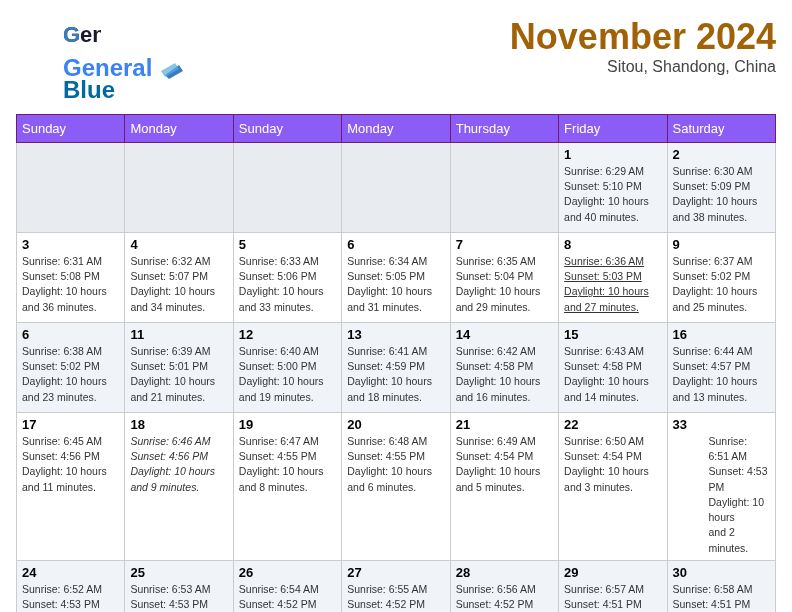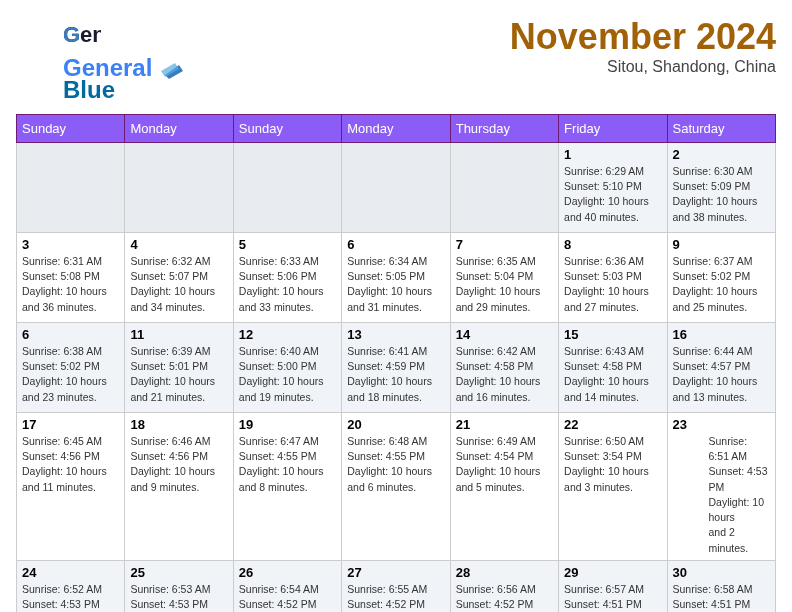--- a/index.html
+++ b/index.html
@@ -170,21 +170,21 @@
         </td>
         <td>
           <span class="day-num">7</span>
           <div class="day-detail" style="white-space: pre-line;">Sunrise: 6:35 AM
 Sunset: 5:04 PM
 Daylight: 10 hours
 and 29 minutes.</div>
         </td>
         <td>
           <span class="day-num">8</span>
-          <div class="day-detail" style="white-space: pre-line;">Sunrise: 6:36 AM
+          <div class="day-detail" style="white-space: pre-line; text-decoration: underline;">Sunrise: 6:36 AM
 Sunset: 5:03 PM
 Daylight: 10 hours
 and 27 minutes.</div>
         </td>
         <td>
           <span class="day-num">9</span>
           <div class="day-detail" style="white-space: pre-line;">Sunrise: 6:37 AM
 Sunset: 5:02 PM
 Daylight: 10 hours
 and 25 minutes.</div>
@@ -244,21 +244,21 @@
       <tr>
         <td>
           <span class="day-num">17</span>
           <div class="day-detail" style="white-space: pre-line;">Sunrise: 6:45 AM
 Sunset: 4:56 PM
 Daylight: 10 hours
 and 11 minutes.</div>
         </td>
         <td>
           <span class="day-num">18</span>
-          <div class="day-detail" style="white-space: pre-line;">Sunrise: 6:46 AM
+          <div class="day-detail" style="white-space: pre-line; font-style: italic;">Sunrise: 6:46 AM
 Sunset: 4:56 PM
 Daylight: 10 hours
 and 9 minutes.</div>
         </td>
         <td>
           <span class="day-num">19</span>
           <div class="day-detail" style="white-space: pre-line;">Sunrise: 6:47 AM
 Sunset: 4:55 PM
 Daylight: 10 hours
 and 8 minutes.</div>
@@ -273,26 +273,26 @@
         <td>
           <span class="day-num">21</span>
           <div class="day-detail" style="white-space: pre-line;">Sunrise: 6:49 AM
 Sunset: 4:54 PM
 Daylight: 10 hours
 and 5 minutes.</div>
         </td>
         <td>
           <span class="day-num">22</span>
           <div class="day-detail" style="white-space: pre-line;">Sunrise: 6:50 AM
-Sunset: 3:54 PM
+Sunset: 4:54 PM
 Daylight: 10 hours
 and 3 minutes.</div>
         </td>
         <td>
-          <span class="day-num">23</span>
+          <span class="day-num">33</span>
           <div class="day-detail" style="white-space: pre-line; margin-left: 36px;">Sunrise: 6:51 AM
 Sunset: 4:53 PM
 Daylight: 10 hours
 and 2 minutes.</div>
         </td>
       </tr>
       <tr class="row-alt">
         <td>
           <span class="day-num">24</span>
           <div class="day-detail" style="white-space: pre-line;">Sunrise: 6:52 AM

